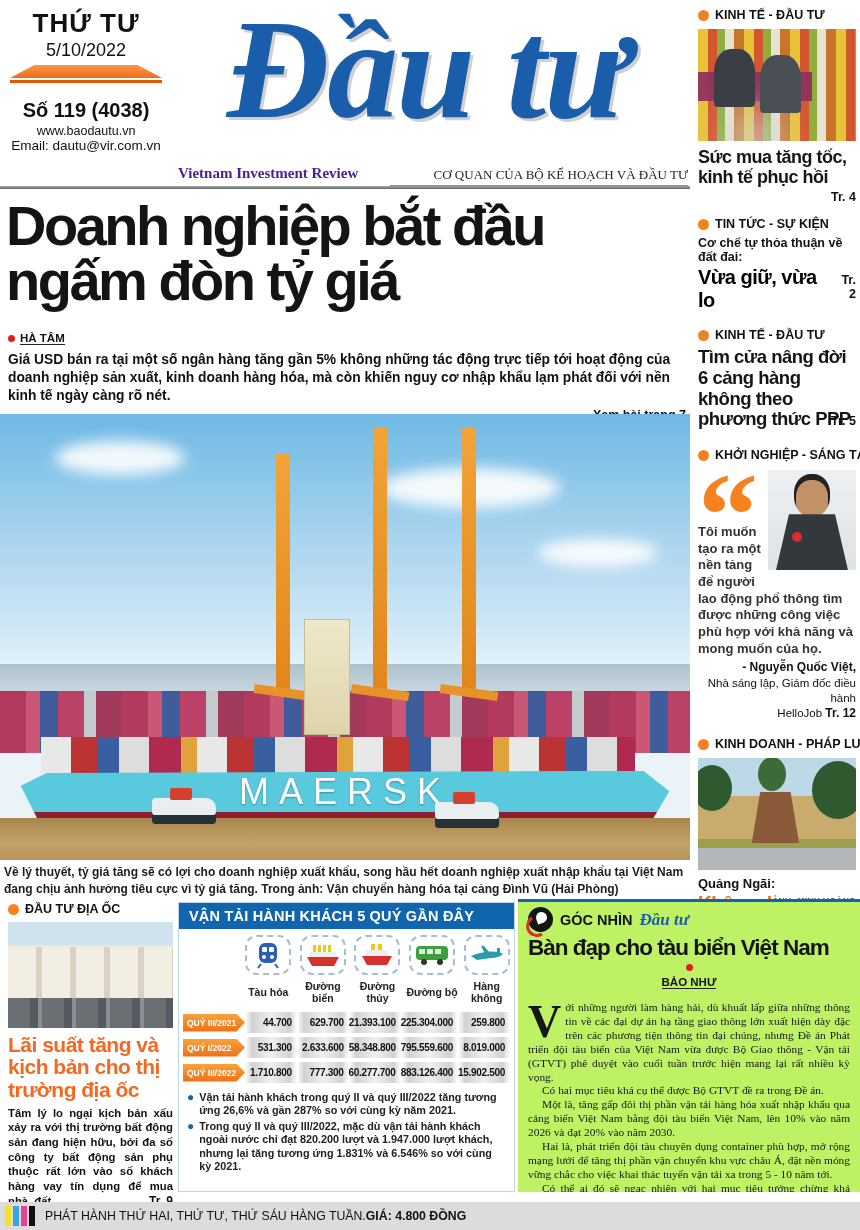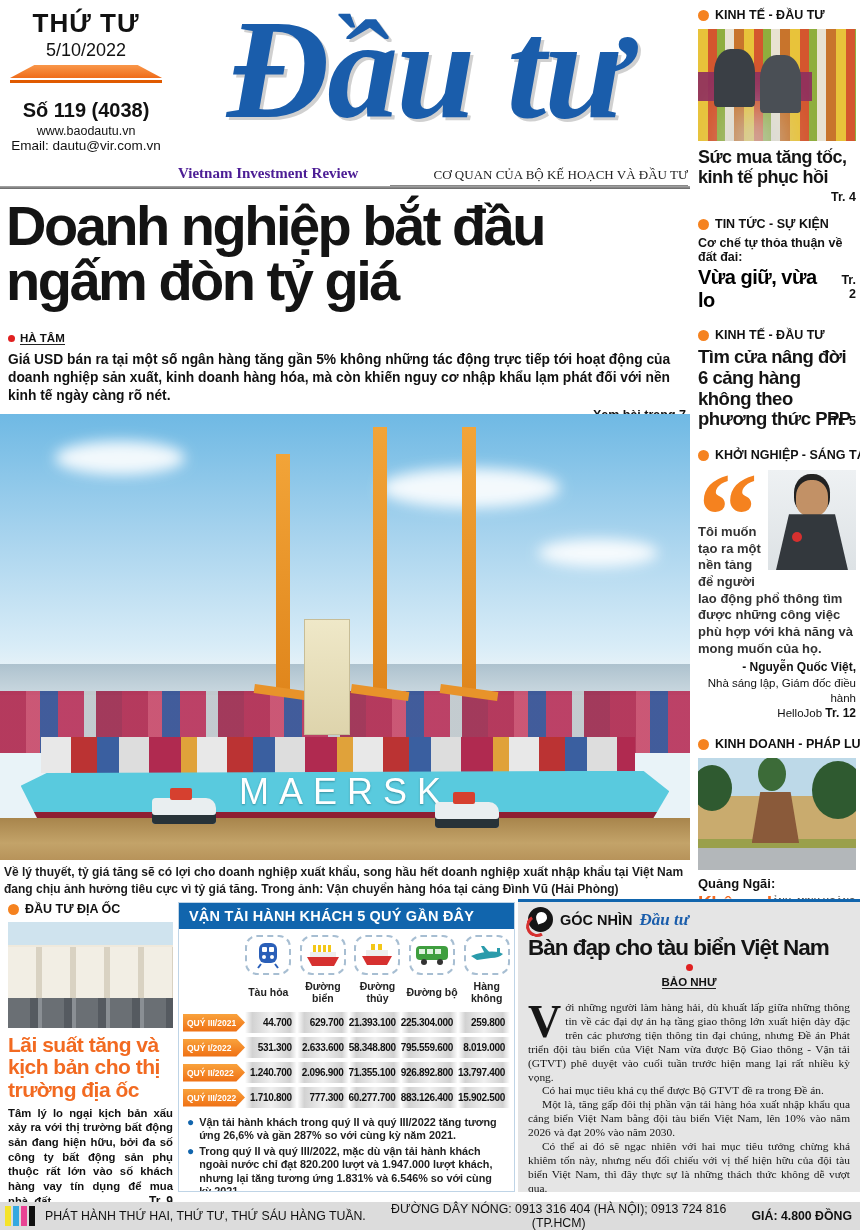--- a/index.html
+++ b/index.html
@@ -103,21 +103,21 @@
   .trow { margin:4px 4px; position:relative; }
   .trow-inner { display:grid; grid-template-columns:62px repeat(5,1fr); align-items:center; }
   .flag { background:linear-gradient(180deg,#f9a23c,#ef7014); color:#fff; font-weight:bold; font-size:8.5px; padding:4px 9px 4px 4px; clip-path:polygon(0 0,86% 0,100% 50%,86% 100%,0 100%); white-space:nowrap; }
   .cell { font-size:10px; font-weight:bold; text-align:right; padding:5px 5px 5px 0; white-space:nowrap; letter-spacing:-.3px; color:#111;
     background:linear-gradient(90deg,#fff,#d2d2d2 14%,#f0f0f0 50%,#d2d2d2 86%,#fff); }
   .notes { padding:4px 8px 0; }
   .note { display:flex; gap:5px; font-size:10.8px; font-weight:bold; line-height:1.25; color:#222; margin-bottom:2px; }
   .note-dot { color:#1165ad; font-size:12px; line-height:1.1; }
 
   
-  .op { position:absolute; left:518px; top:899px; width:342px; height:293px; background:#e5e5e5; border-top:3px solid #1165ad; padding:5px 10px 4px; overflow:hidden; }
+  .op { position:absolute; left:518px; top:899px; width:342px; height:293px; background:#bef264; border-top:3px solid #1165ad; padding:5px 10px 4px; overflow:hidden; }
   .op-brand { display:flex; align-items:center; gap:7px; }
   .op-logo { width:25px; height:25px; border-radius:50%; background:#151515; position:relative; flex:0 0 auto; }
   .op-logo::before { content:""; position:absolute; left:8px; top:5px; width:11px; height:11px; background:#fff; border-radius:50% 50% 50% 0; transform:rotate(-20deg); }
   .op-logo::after { content:""; position:absolute; left:-2px; top:8px; width:16px; height:16px; border:3px solid transparent; border-left-color:#d6302f; border-bottom-color:#d6302f; border-radius:50%; transform:rotate(14deg); }
   .op-brand-t1 { font-weight:bold; font-size:14.5px; color:#111; }
   .op-brand-t2 { font-family:"Liberation Serif",serif; font-style:italic; font-weight:bold; font-size:17px; color:#1a5dab; }
   .op-head { font-size:22.5px; font-weight:bold; letter-spacing:-1px; color:#141414; margin-top:3px; white-space:nowrap; }
   .op-byline-row { display:flex; align-items:center; gap:5px; margin:3px 0 12px;flex-direction:column; }
   .op-body { font-family:"Liberation Serif",serif; font-size:11.4px; line-height:1.22; text-align:justify; color:#161616; }
   .op-body p { text-indent:14px; }
@@ -349,30 +349,20 @@
       <div class="flag">QUÝ I/2022</div>
       <div class="cell">531.300</div>
       <div class="cell">2.633.600</div>
       <div class="cell">58.348.800</div>
       <div class="cell">795.559.600</div>
       <div class="cell">8.019.000</div>
     </div>
       </div>
     <div class="trow">
         <div class="trow-inner">
-      <div class="flag">QUÝ II/2022</div>
-      <div class="cell">1.240.700</div>
-      <div class="cell">2.096.900</div>
-      <div class="cell">71.355.100</div>
-      <div class="cell">926.892.800</div>
-      <div class="cell">13.797.400</div>
-    </div>
-      </div>
-    <div class="trow">
-        <div class="trow-inner">
       <div class="flag">QUÝ III/2022</div>
       <div class="cell">1.710.800</div>
       <div class="cell">777.300</div>
       <div class="cell">60.277.700</div>
       <div class="cell">883.126.400</div>
       <div class="cell">15.902.500</div>
     </div>
       </div>
 
     <div class="notes">
@@ -396,31 +386,31 @@
     </div>
     <div class="op-head">Bàn đạp cho tàu biển Việt Nam</div>
     <div class="op-byline-row">
       <span class="red-dot"></span>
       <span class="byline">BẢO NHƯ</span>
     </div>
     <div class="op-body">
       <p class="first">Với những người làm hàng hải, dù khuất lấp giữa những thông tin về các đại dự án hạ tầng giao thông lớn xuất hiện dày đặc trên các phương tiện thông tin đại chúng, nhưng Đề án Phát triển đội tàu biển của Việt Nam vừa được Bộ Giao thông - Vận tải (GTVT) phê duyệt vào cuối tuần trước hiện mang lại rất nhiều kỳ vọng.</p>
       <p>Có hai mục tiêu khá cụ thể được Bộ GTVT đề ra trong Đề án.</p>
       <p>Một là, tăng gấp đôi thị phần vận tải hàng hóa xuất nhập khẩu qua cảng biển Việt Nam bằng đội tàu biển Việt Nam, lên 10% vào năm 2026 và đạt 20% vào năm 2030.</p>
+      <p>Hai là, phát triển đội tàu chuyên dụng container phù hợp, mở rộng mạng lưới để tăng thị phần vận chuyển khu vực châu Á, đặt nền móng vững chắc cho việc khai thác tuyến vận tải xa trong 5 - 10 năm tới.</p>
       <p>Có thể ai đó sẽ ngạc nhiên với hai mục tiêu tưởng chừng khá khiêm tốn này, nhưng nếu đối chiếu với vị thế hiện hữu của đội tàu biển Việt Nam, thì đây thực sự là những thách thức không dễ vượt qua.</p>
 
     </div>
 
   </div>
 
   <div class="footer">
     <div class="cmyk">
       <span class="c-y"></span>
       <span class="c-c"></span>
       <span class="c-m"></span>
       <span class="c-k"></span>
     </div>
     <div class="f-pub">PHÁT HÀNH THỨ HAI, THỨ TƯ, THỨ SÁU HÀNG TUẦN.</div>
-    <div class="f-hot">ĐƯỜNG DÂY NÓNG: 0913 316 404 (HÀ NỘI); 0913 724 816 (TP.HCM)</div>
     <div class="f-price">GIÁ: 4.800 ĐỒNG</div>
   </div>
 
 </div>
 
 </body></html>

